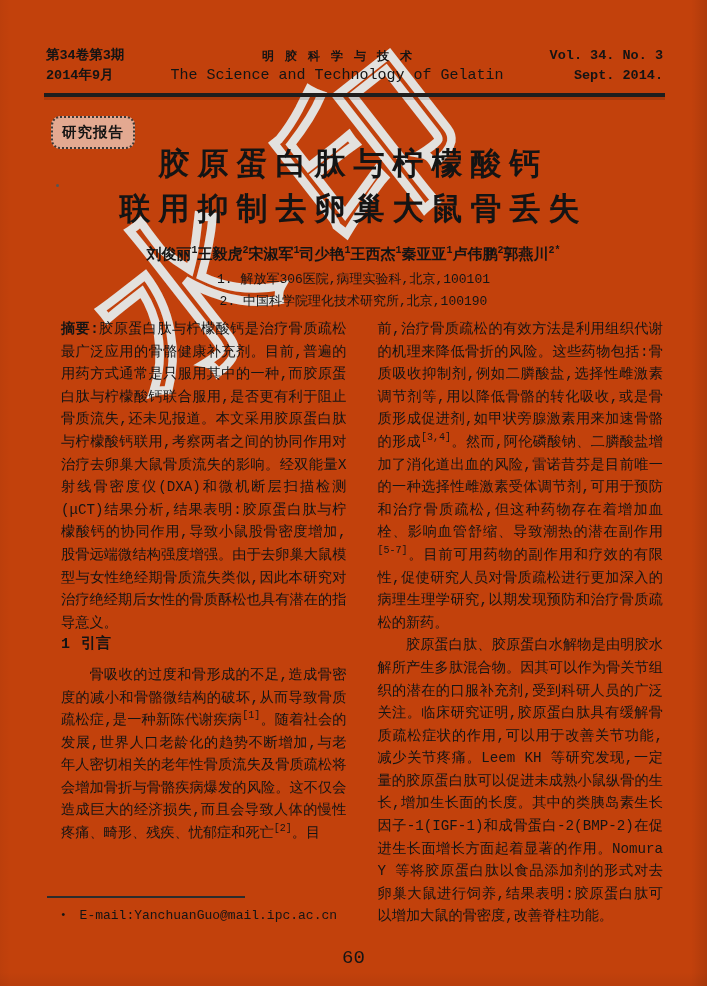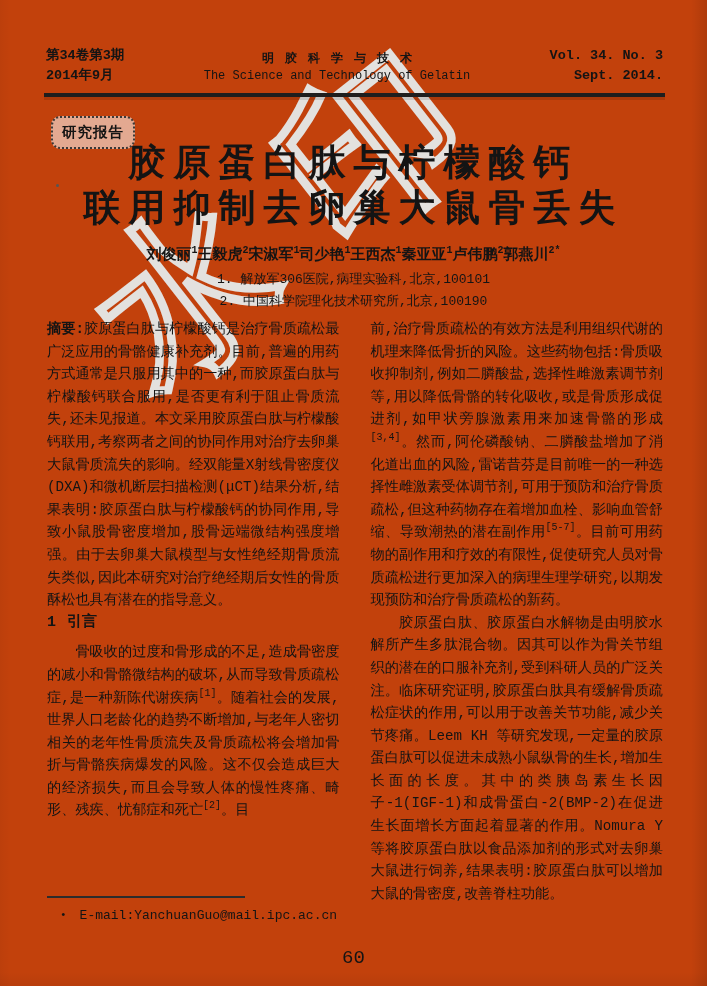--- a/index.html
+++ b/index.html
@@ -34,49 +34,49 @@
   .content{position:relative;z-index:1;}
   
   .header{
     position:absolute;top:46px;left:46px;right:44px;
     display:flex;justify-content:space-between;align-items:center;
   }
   .header-side{font-size:13.5px;font-weight:bold;line-height:20px;white-space:nowrap;}
   .header-side.right{text-align:right;}
   .header-center{text-align:center;flex:1;}
   .journal-cn{font-size:12px;font-weight:bold;letter-spacing:11px;text-indent:11px;}
-  .journal-en{font-size:12px;margin-top:2px;}
+  .journal-en{font-size:15px;margin-top:2px;}
   .header-rule{
     position:absolute;top:93px;left:44px;right:42px;height:3.5px;background:#1e1e1e;
     box-shadow:0 3px 0 rgba(0,0,0,0.12);
   }
   
   .badge{
     position:absolute;top:116px;left:51px;
     padding:5px 9px;
     border:2px dotted #3a3a3a;border-radius:9px;
     font-size:14.5px;font-weight:bold;letter-spacing:1px;
     background:rgba(255,255,255,0.55);
   }
   .stray-dot{position:absolute;left:56px;top:184px;width:3px;height:3px;border-radius:50%;background:#555;}
   
   .title-block{position:absolute;top:143px;left:0;right:0;text-align:center;}
-  .title-line{font-size:37px;font-weight:bold;letter-spacing:8px;line-height:45px;}
+  .title-line{font-size:31px;font-weight:bold;letter-spacing:8px;line-height:45px;}
   
   .author-row{
     position:absolute;top:245px;left:0;right:0;
     display:flex;justify-content:center;
     font-size:15px;font-weight:bold;
   }
   .author sup{font-size:10px;vertical-align:super;line-height:0;font-weight:bold;}
   
   .affil-block{position:absolute;top:269px;left:0;right:0;text-align:center;font-size:13px;line-height:22px;}
   
   .columns{
-    position:absolute;top:318px;left:47px;right:44px;
+    position:absolute;top:318px;left:61px;right:44px;
     display:flex;gap:31px;
   }
   .col{flex:1;font-size:14.2px;line-height:22.6px;text-align:justify;}
   .col p{margin:0;}
   .col sup{font-size:10px;line-height:0;vertical-align:super;}
   b.inline-label{font-weight:bold;}
   .keywords{margin-top:15px;font-weight:bold;}
   .section-heading{margin-top:21px;font-size:15px;font-weight:bold;}
   .section-heading .num{margin-right:11px;}
   .intro-p{margin-top:7px !important;text-indent:2em;}

